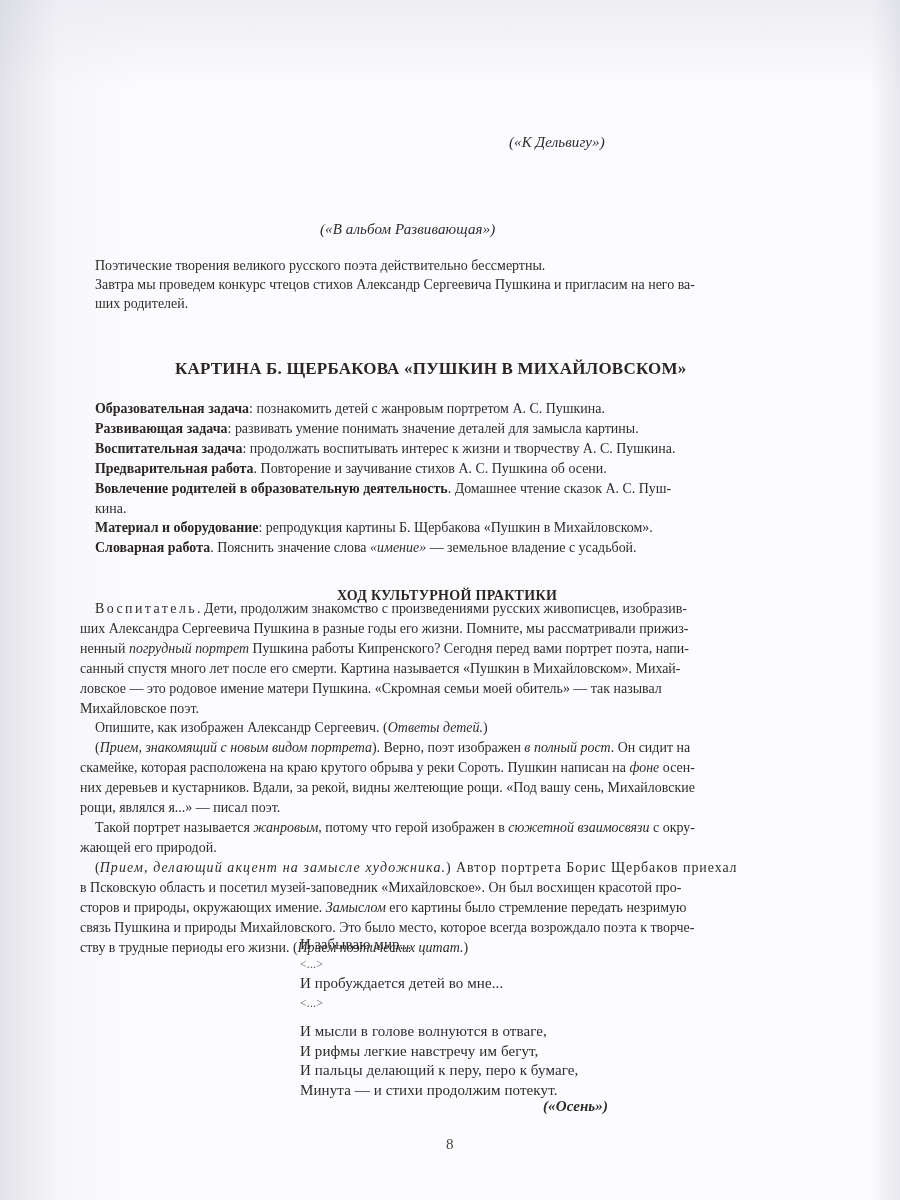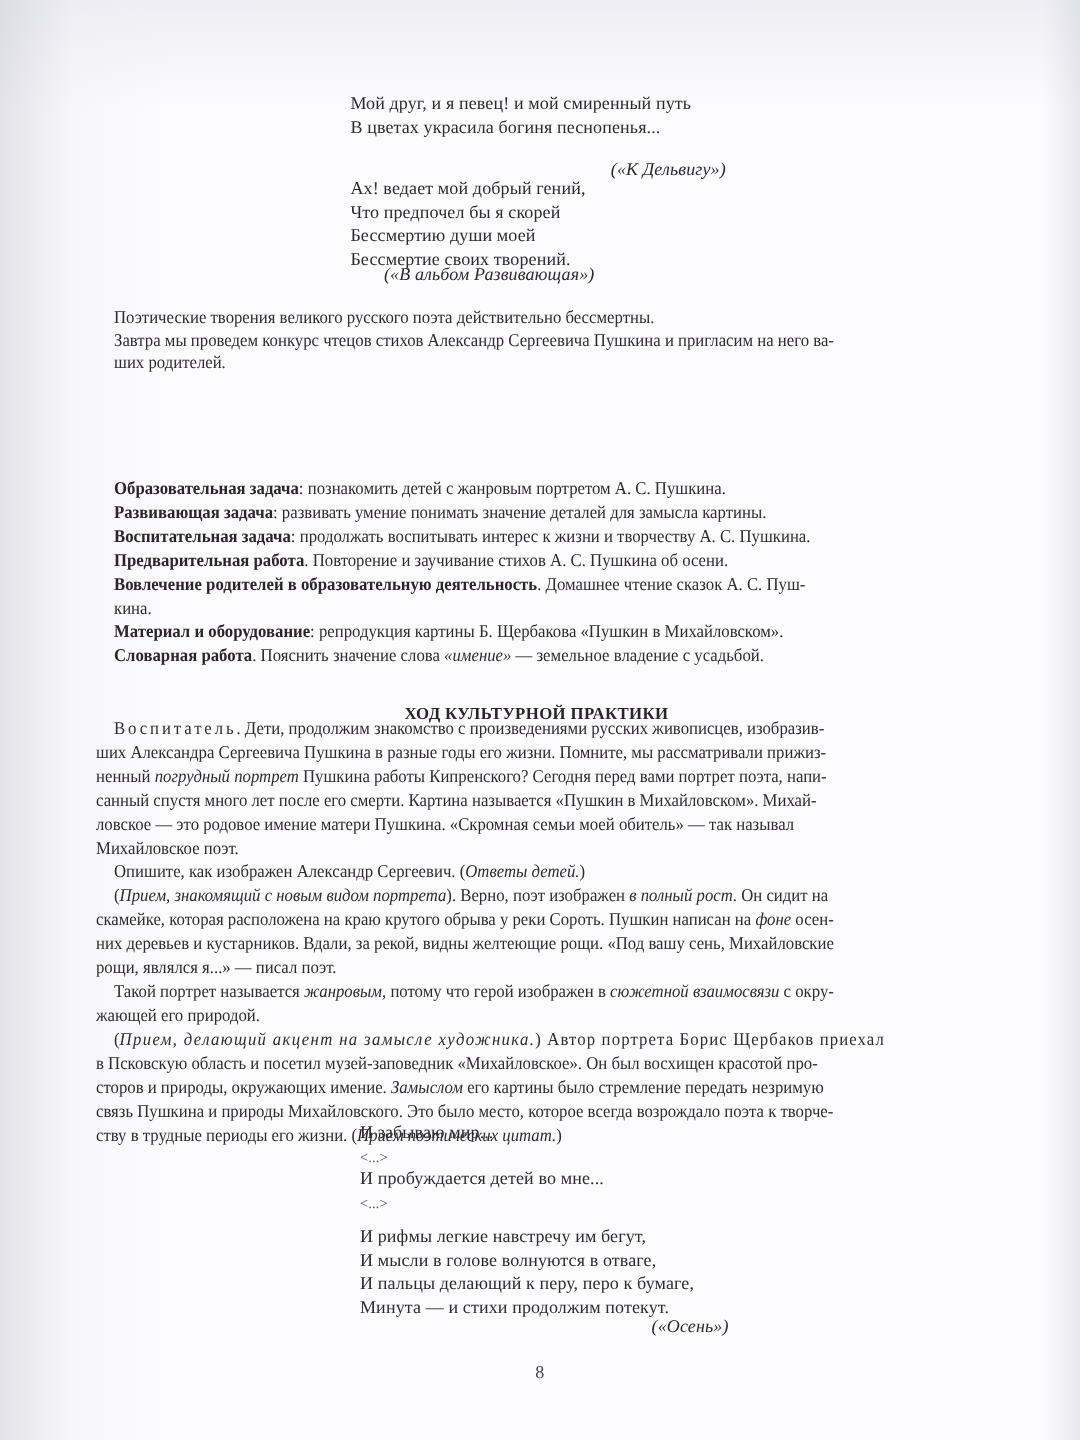--- a/index.html
+++ b/index.html
@@ -31,38 +31,29 @@
     .spaced { letter-spacing: 2.6px; }
     .pagenum { font-size: 15px; color: #444; }
     .line { position: absolute; white-space: nowrap; font-size: 15px; line-height: 20px; color: #2f2b2d;
             transform: scaleX(0.93); transform-origin: left top; }
   </style>
 </head>
 <body>
 
 <div class="page">
 
-  <div class="abs verse" style="left:292px; top:78px;">
-    <div>Мой друг, и я певец! и мой смиренный путь</div>
-    <div>В цветах украсила богиня песнопенья...</div>
-  </div>
   <div class="abs verse src" style="left:509px; top:113px; font-style:italic;margin-top:20px;">(«К Дельвигу»)</div>
 
-  <div class="abs verse" style="left:292px; top:149px;">
-    <div>Ах! ведает мой добрый гений,</div>
-    <div>Что предпочел бы я скорей</div>
-    <div>Бессмертию души моей</div>
-    <div>Бессмертие своих творений.</div>
-  </div>
   <div class="abs verse" style="left:320px; top:220px; font-style:italic;">(«В альбом Развивающая»)</div>
 
   <div class="line" style="left:95px; top:255px;">Поэтические творения великого русского поэта действительно бессмертны.</div>
   <div class="line" style="left:95px; top:274px;">Завтра мы проведем конкурс чтецов стихов Александр Сергеевича Пушкина и пригласим на него ва-</div>
   <div class="line" style="left:95px; top:293px;">ших родителей.</div>
 
+  <div class="abs h1" style="left:175px; top:359px;">КАРТИНА Б. ЩЕРБАКОВА «ПУШКИН В МИХАЙЛОВСКОМ»</div>
 
   <div class="line" style="left:95px; top:398px;">
     <b>Образовательная задача</b><span>: </span><span>познакомить детей с жанровым портретом А. С. Пушкина.</span>
   </div>
   <div class="line" style="left:95px; top:418px;">
     <b>Развивающая задача</b><span>: </span><span>развивать умение понимать значение деталей для замысла картины.</span>
   </div>
   <div class="line" style="left:95px; top:438px;">
     <b>Воспитательная задача</b><span>: </span><span>продолжать воспитывать интерес к жизни и творчеству А. С. Пушкина.</span>
   </div>
@@ -119,21 +110,21 @@
     <span>ству в трудные периоды его жизни. (</span><i>Прием поэтических цитат.</i><span>)</span>
   </div>
 
   <div class="abs verse" style="left:300px; top:935px; line-height:19.5px;">
     <div>И забываю мир...</div>
     <div style="font-size:12px; color:#555;">&lt;...&gt;</div>
     <div>И пробуждается детей во мне...</div>
     <div style="font-size:12px; color:#555;">&lt;...&gt;</div>
   </div>
   <div class="abs verse" style="left:300px; top:1022px;">
+    <div>И мысли в голове волнуются в отваге,</div>
     <div>И рифмы легкие навстречу им бегут,</div>
-    <div>И мысли в голове волнуются в отваге,</div>
     <div>И пальцы делающий к перу, перо к бумаге,</div>
     <div>Минута — и стихи продолжим потекут.</div>
   </div>
-  <div class="abs verse" style="left:543px; top:1097px; font-style:italic;">(«Осень»)</div>
+  <div class="abs verse" style="left:543px; top:1097px; font-style:italic;font-weight:bold;">(«Осень»)</div>
 
   <div class="abs pagenum" style="left:446px; top:1136px;">8</div>
 </div>
 
 </body></html>

